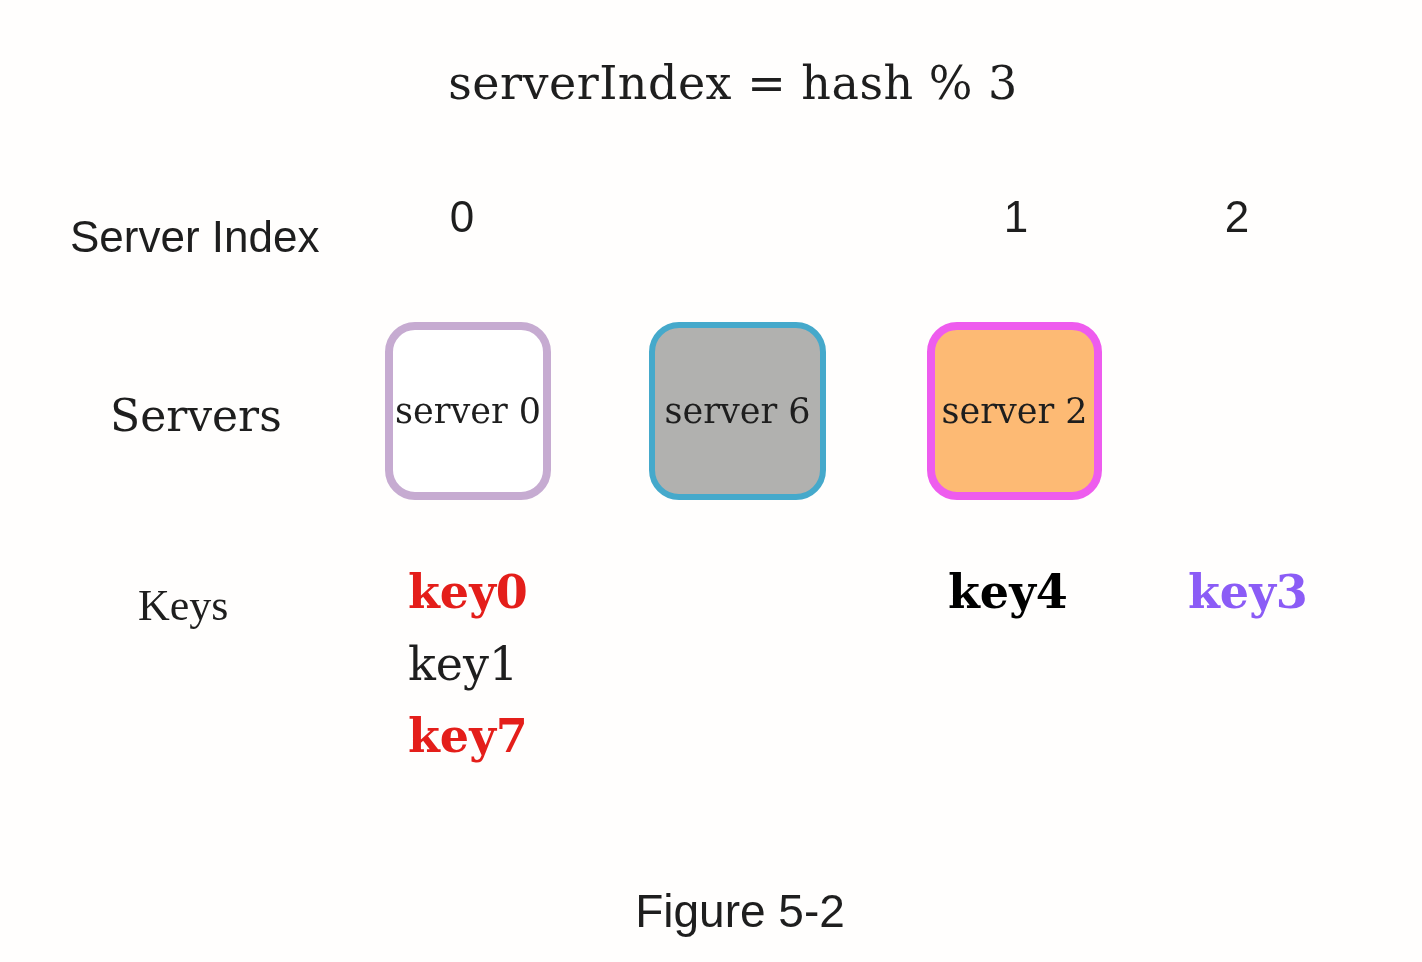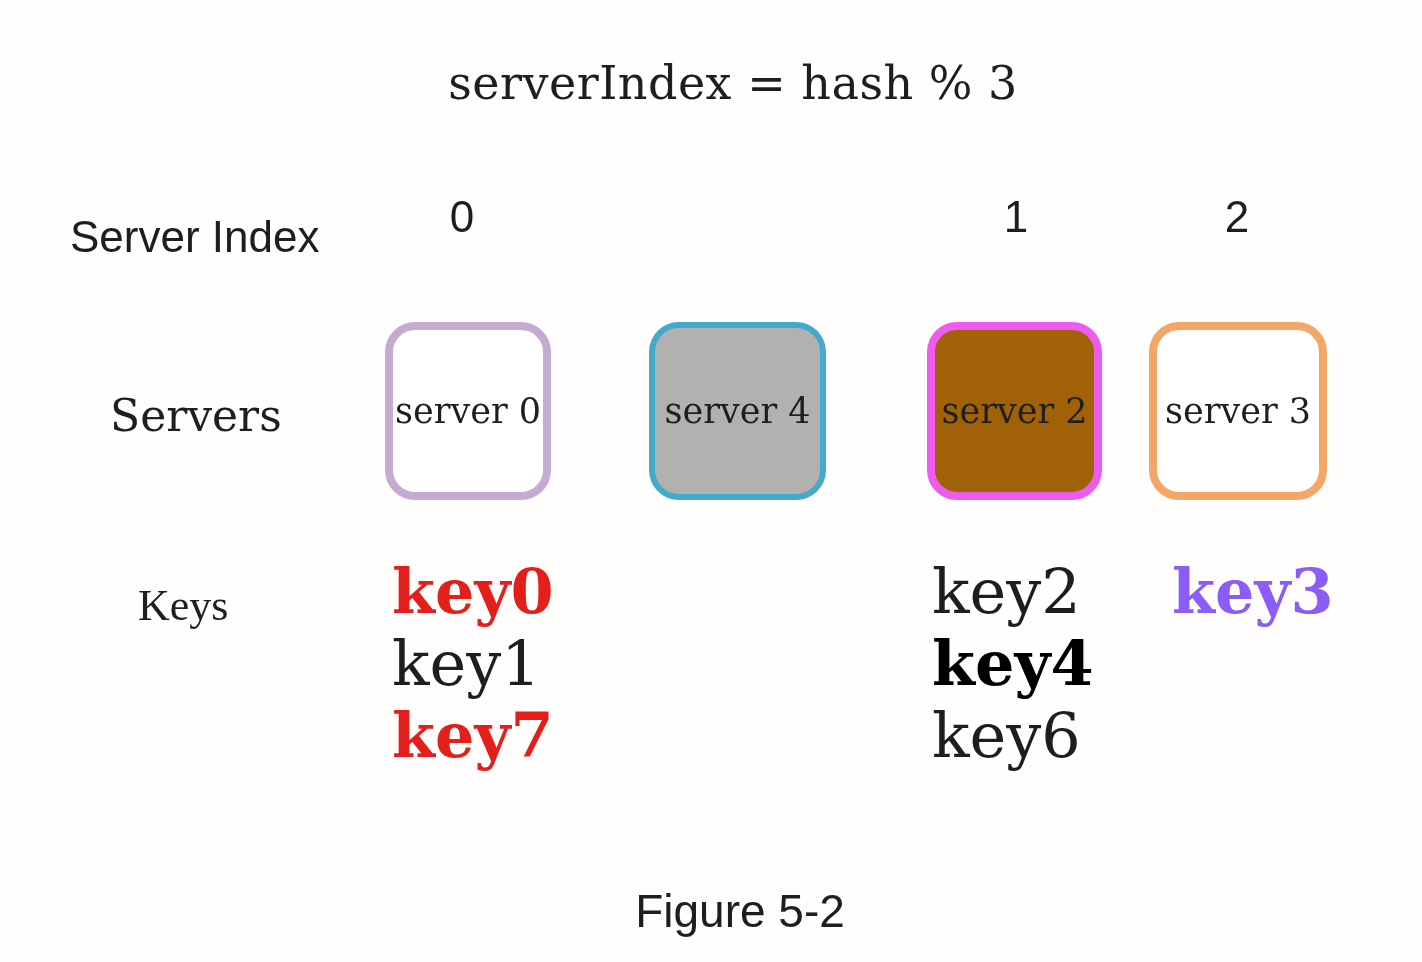--- a/index.html
+++ b/index.html
@@ -77,22 +77,23 @@
     top: 556px;
     display: flex;
     flex-direction: column;
   }
   .col-left  { left: 392px; }
   .col-mid   { left: 932px; }
   .col-right { left: 1172px; }
   .key-item {
     height: 72px;
     line-height: 72px;
-    font-size: 62px;
+    font-size: 46px;
     white-space: nowrap;
+    margin-left: 16px;
   }
   .key-red { font-weight: bold; }
 
   .caption {
     top: 884px;
     left: 740px;
     transform: translateX(-50%);
     font-size: 46px;
   }
 </style>
@@ -107,41 +108,36 @@
   <div class="abs index-value idx-0 sans">0</div>
   <div class="abs index-value idx-1 sans">1</div>
   <div class="abs index-value idx-2 sans">2</div>
 
   <div class="abs row-label-servers">Servers</div>
 
   <div class="abs server-box box-0" style="border-color: rgb(198, 171, 209); background-color: rgb(255, 255, 255);">
     <span>server 0</span>
   </div>
   <div class="abs server-box box-1" style="border-color: rgb(69, 169, 203); background-color: rgb(177, 177, 175);">
-    <span>server 4</span>
+    <span>server 6</span>
   </div>
-  <div class="abs server-box box-2" style="border-color: rgb(238, 92, 238); background-color: #a16207;">
+  <div class="abs server-box box-2" style="border-color: rgb(238, 92, 238); background-color: #fdba74;">
     <span>server 2</span>
-  </div>
-  <div class="abs server-box box-3" style="border-color: rgb(242, 167, 103); background-color: rgb(255, 255, 255);">
-    <span>server 3</span>
   </div>
 
   <div class="abs row-label-keys">Keys</div>
 
   <div class="abs key-col col-left">
     <div class="key-item key-red" style="color: rgb(228, 30, 26);">key0</div>
     <div class="key-item" style="color: rgb(30, 30, 30);">key1</div>
     <div class="key-item key-red" style="color: rgb(228, 30, 26);">key7</div>
   </div>
 
   <div class="abs key-col col-mid">
-    <div class="key-item" style="color: rgb(30, 30, 30);">key2</div>
     <div class="key-item key-red" style="color: #000000;">key4</div>
-    <div class="key-item" style="color: rgb(30, 30, 30);">key6</div>
   </div>
 
   <div class="abs key-col col-right">
     <div class="key-item key-red" style="color: #8b5cf6;">key3</div>
   </div>
 
   <div class="abs caption sans">Figure 5-2</div>
 
 </div>
 

